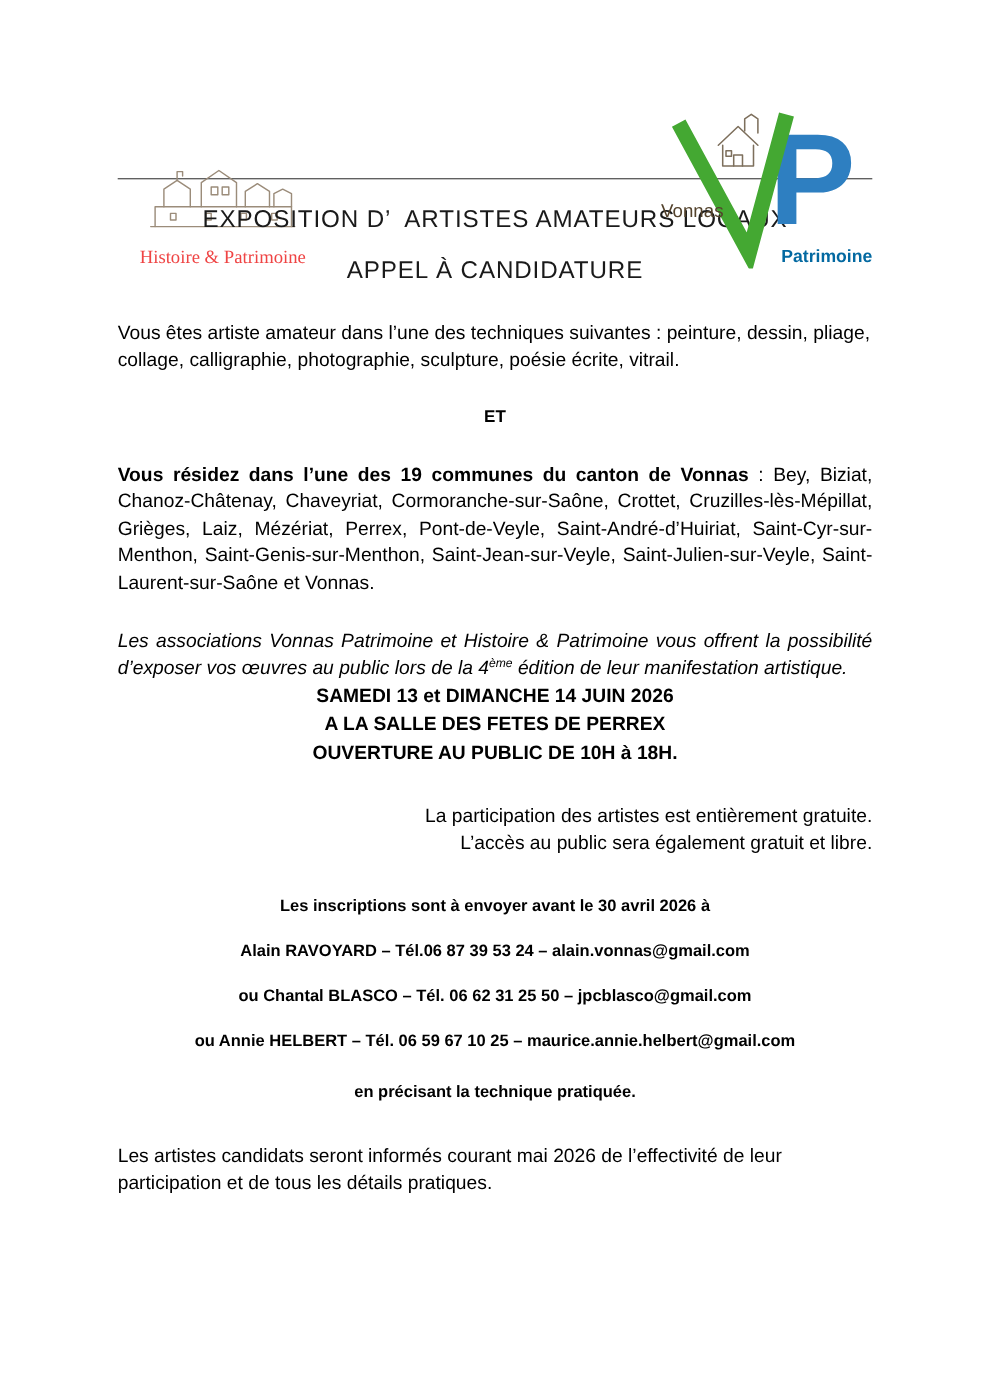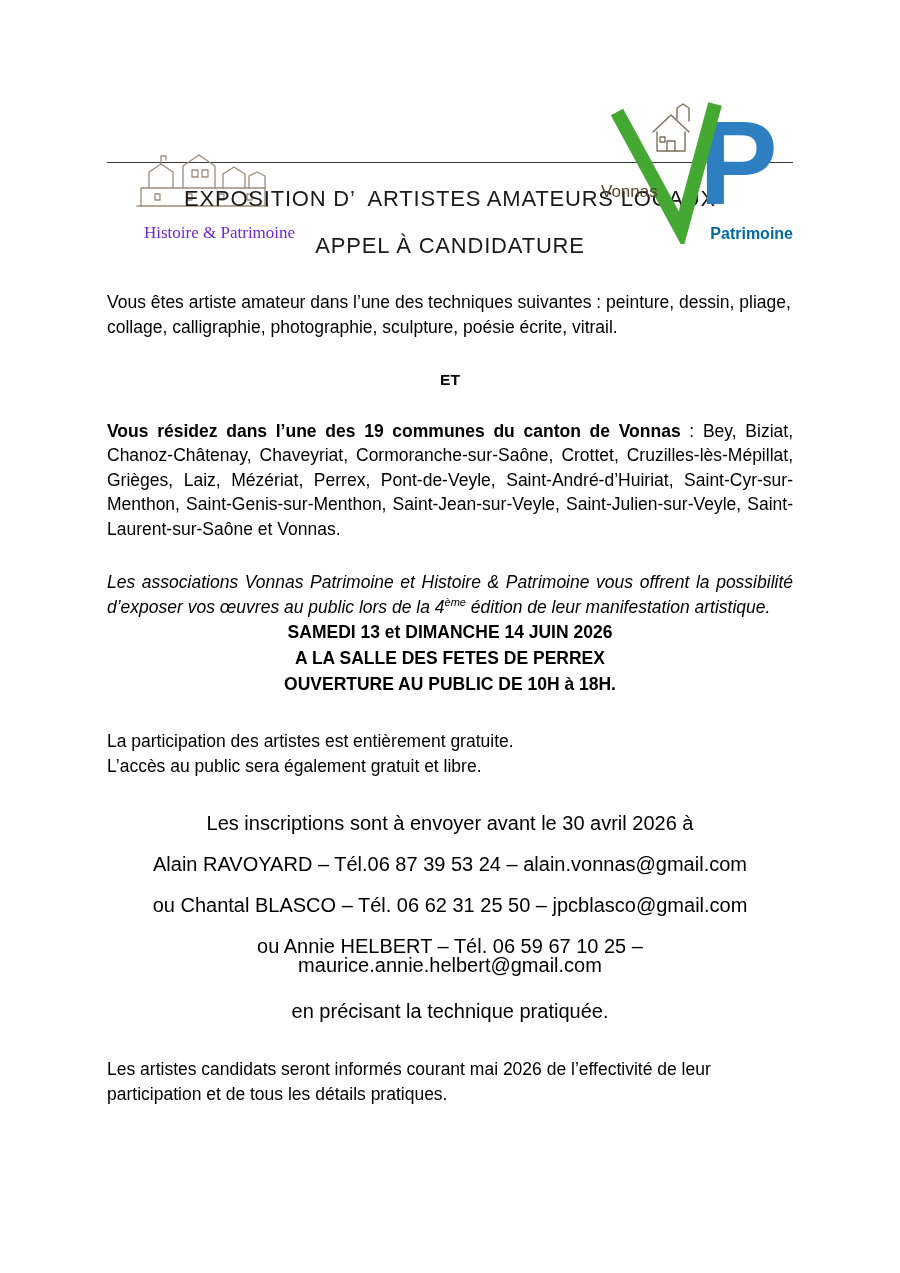--- a/index.html
+++ b/index.html
@@ -6,42 +6,42 @@
   html,body { background:#ffffff; }
   .page {
     width:900px; height:1273px; background:#ffffff; overflow:hidden;
     padding:0 107px; position:relative; color:#000;
     font-family:"Liberation Sans", sans-serif;
   }
 
   
   .logos { display:flex; justify-content:space-between; align-items:flex-start; padding-top:98px; height:146px; }
   .logo-left { margin-left:20px; margin-top:44px; text-align:center; width:150px; }
-  .logo-left-caption { margin-top:5px; font-family:"Liberation Serif", serif; font-size:17px; color:#6d28d9; white-space:nowrap;margin-left:17px; }
+  .logo-left-caption { margin-top:5px; font-family:"Liberation Serif", serif; font-size:17px; color:#ef4444; white-space:nowrap; }
   .logo-right { position:relative; width:192px; height:146px; }
   .vonnas-label { position:absolute; left:0; top:84px; font-weight:400; font-size:17px; color:#53422c; }
   .patrimoine-label { position:absolute; right:0; bottom:1px; font-weight:700; font-size:16px; color:#0369a1; }
 
   .rule { border:none; border-top:1.6px solid #3a3a3a; margin-top:16px; width:100%; }
 
   .title { text-align:center; font-size:22px; font-weight:400; letter-spacing:.8px; white-space:pre-wrap; color:#1a1a1a; }
   .title-1 { margin-top:23px; }
   .title-2 { margin-top:21px; }
 
   p { font-size:17.5px; line-height:24.5px; }
   .intro { margin-top:31px; }
   .et { margin-top:29px; text-align:center; font-weight:700; font-size:15.5px; }
   .communes { margin-top:26px; text-align:justify; }
   .assoc { margin-top:29px; text-align:justify;font-style:italic; }
   .sup { vertical-align:super; font-size:11px; line-height:0; font-weight:400; }
 
   .event { text-align:center; font-weight:700; line-height:26px; }
-  .gratuite { margin-top:32px; text-align:left; line-height:24.5px; }
+  .gratuite { margin-top:32px; text-align:right; line-height:24.5px; }
 
-  .small-bold { text-align:center; font-weight:400; font-size:20px; line-height:19px; }
+  .small-bold { text-align:center; font-weight:700; font-size:15px; line-height:19px; }
   .insc-header { margin-top:36px; }
   .contact { margin-top:22px; }
   .insc-footer { margin-top:27px; }
 
   .closing { margin-top:36px; line-height:24.5px; }
 </style>
 </head>
 <body>
 
 <div class="page">

